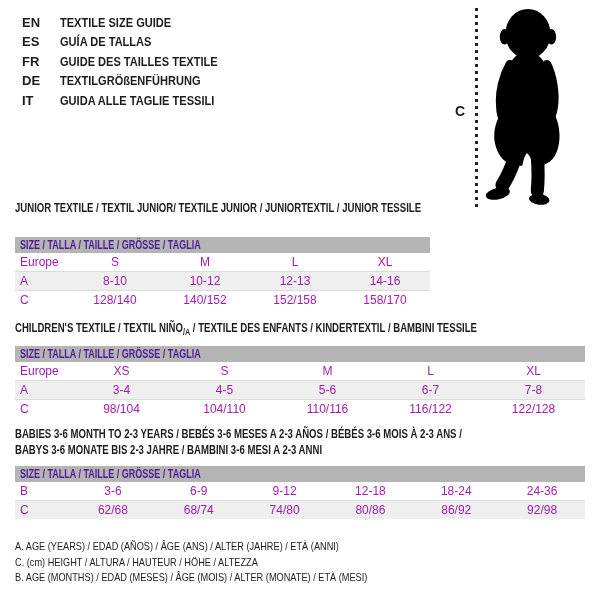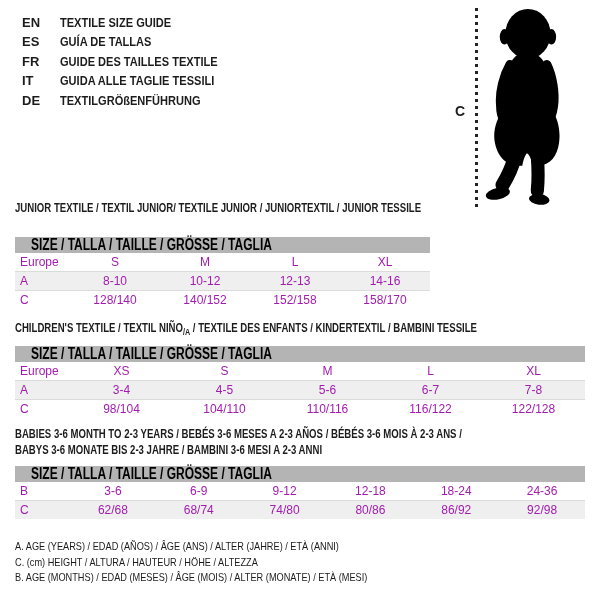--- a/index.html
+++ b/index.html
@@ -76,24 +76,24 @@
     white-space: nowrap;
   }
   .size-table {
     position: absolute;
     left: 15px;
   }
   .bar {
     height: 16px;
     line-height: 16px;
     background: #b4b4b4;
-    padding-left: 16px;
-    font-size: 16px;
-    font-weight: bold;
-    color: #000000;
+    padding-left: 5px;
+    font-size: 12px;
+    font-weight: bold;
+    color: #4c1d95;
   }
   .trow {
     display: grid;
     height: 18px;
     line-height: 18px;
     font-size: 12px;
     color: #a21caf;
   }
   .trow + .trow { border-top: 1px solid #dbdbdb; }
   .trow.shaded { background: #efefef; }
@@ -136,26 +136,26 @@
     </div>
     <div class="lang-row">
       <span>ES</span>
       <span class="cond cond85">GUÍA DE TALLAS</span>
     </div>
     <div class="lang-row">
       <span>FR</span>
       <span class="cond cond85">GUIDE DES TAILLES TEXTILE</span>
     </div>
     <div class="lang-row">
+      <span>DE</span>
+      <span class="cond cond85">TEXTILGRÖßENFÜHRUNG</span>
+    </div>
+    <div class="lang-row">
       <span>IT</span>
       <span class="cond cond85">GUIDA ALLE TAGLIE TESSILI</span>
-    </div>
-    <div class="lang-row">
-      <span>DE</span>
-      <span class="cond cond85">TEXTILGRÖßENFÜHRUNG</span>
     </div>
   </div>
 
   <span class="height-label">C</span>
   <div class="height-line"></div>
   <svg class="baby-svg" viewBox="0 0 100 210" preserveAspectRatio="none" fill="#000000">
     <ellipse cx="51" cy="28" rx="24" ry="26"></ellipse>
     <ellipse cx="26" cy="31" rx="5" ry="8"></ellipse>
     <ellipse cx="76" cy="31" rx="5" ry="8"></ellipse>
     <path d="M50,47 C39,47 32,55 29,67 C26,81 24,95 25,107 C18,115 13,129 16,142

